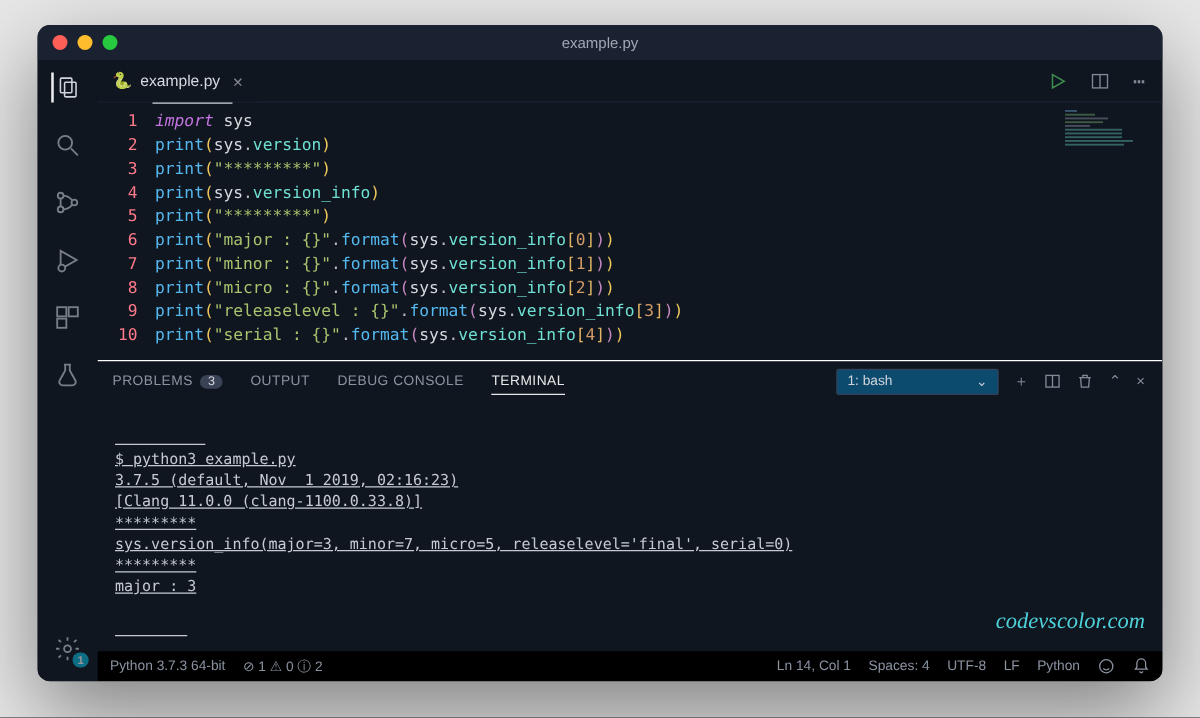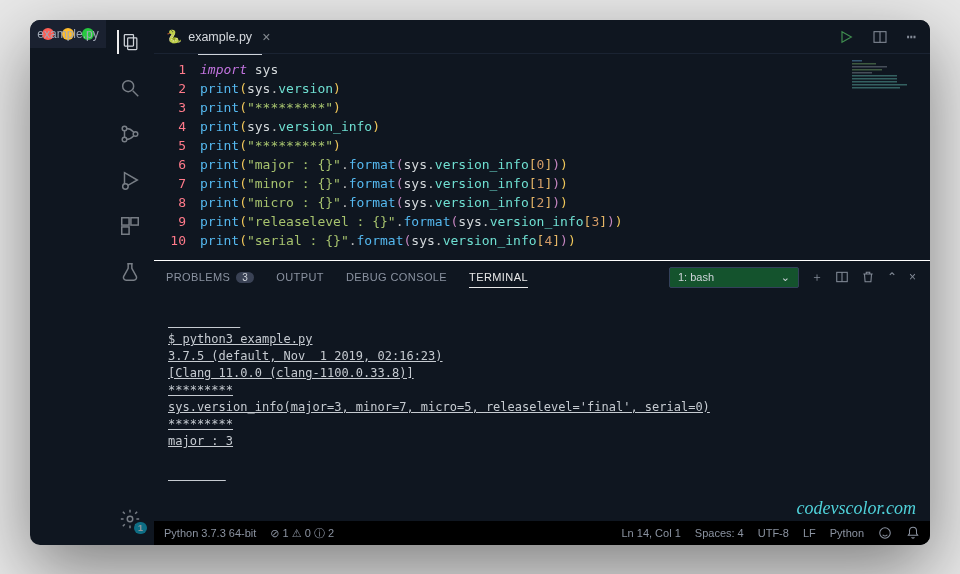--- a/index.html
+++ b/index.html
@@ -13,21 +13,21 @@
     width: 960px;
     height: 574px;
   }
   .window {
     width: 900px;
     height: 525px;
     background: #0f1620;
     border-radius: 10px;
     box-shadow: 0 25px 70px rgba(0,0,0,0.45);
     display: flex;
-    flex-direction: row;
+    flex-direction: column;
     overflow: hidden;
     color: #c8c8c8;
   }
   .titlebar {
     height: 28px;
     background: #1a2130;
     display: flex;
     align-items: center;
     padding: 0 12px;
     position: relative;
@@ -124,35 +124,35 @@
   }
   .panel-tabs {
     display:flex; align-items:center; height:32px;
     padding-left:12px; gap:22px; color:#8b93a1;
   }
   .ptab { cursor:pointer; font-size:11px; letter-spacing:0.4px; display:flex; align-items:center; gap:6px; }
   .ptab .count { background:#3a4255; border-radius:8px; font-size:10px; padding:0 6px; color:#cfd4da; }
   .ptab.active { color:#e8e8e8; border-bottom:1px solid #e8e8e8; padding-bottom:4px; margin-top:4px; }
   .panel-tabs .pspacer { flex:1; }
   .panel-right { display:flex; align-items:center; gap:12px; padding-right:14px; color:#a0a8b5;}
-  .tselect { background:#14532d; border:1px solid #33405a; color:#cfd4da; font-size:11px; padding:3px 8px; width:130px; display:flex; align-items:center; justify-content:space-between; cursor:pointer; border-radius:2px;}
+  .tselect { background:#0c4a6e; border:1px solid #33405a; color:#cfd4da; font-size:11px; padding:3px 8px; width:130px; display:flex; align-items:center; justify-content:space-between; cursor:pointer; border-radius:2px;}
   .pact { cursor:pointer; opacity:0.8; }
   .terminal {
     flex:1;
     font-family:"SF Mono",Menlo,Consolas,monospace;
     font-size:12px;
     line-height:17px;
     color:#c6cbd1;
     padding: 4px 0 0 14px;
     white-space:pre;
     overflow:hidden;
     position:relative;
     text-decoration:underline;
   }
-  .watermark { position:absolute; bottom:4px; right:14px; color:#4fd1d9; font-family:"Brush Script MT","Segoe Script",cursive; font-size:18px; font-style:italic;}
+  .watermark { position:absolute; bottom:16px; right:14px; color:#4fd1d9; font-family:"Brush Script MT","Segoe Script",cursive; font-size:18px; font-style:italic;}
   .statusbar {
     height:24px;
     background:#000000;
     display:flex;
     align-items:center;
     font-size:11px;
     color:#8b93a1;
     font-family:-apple-system,sans-serif;
     padding:0 10px;
     gap:14px;

